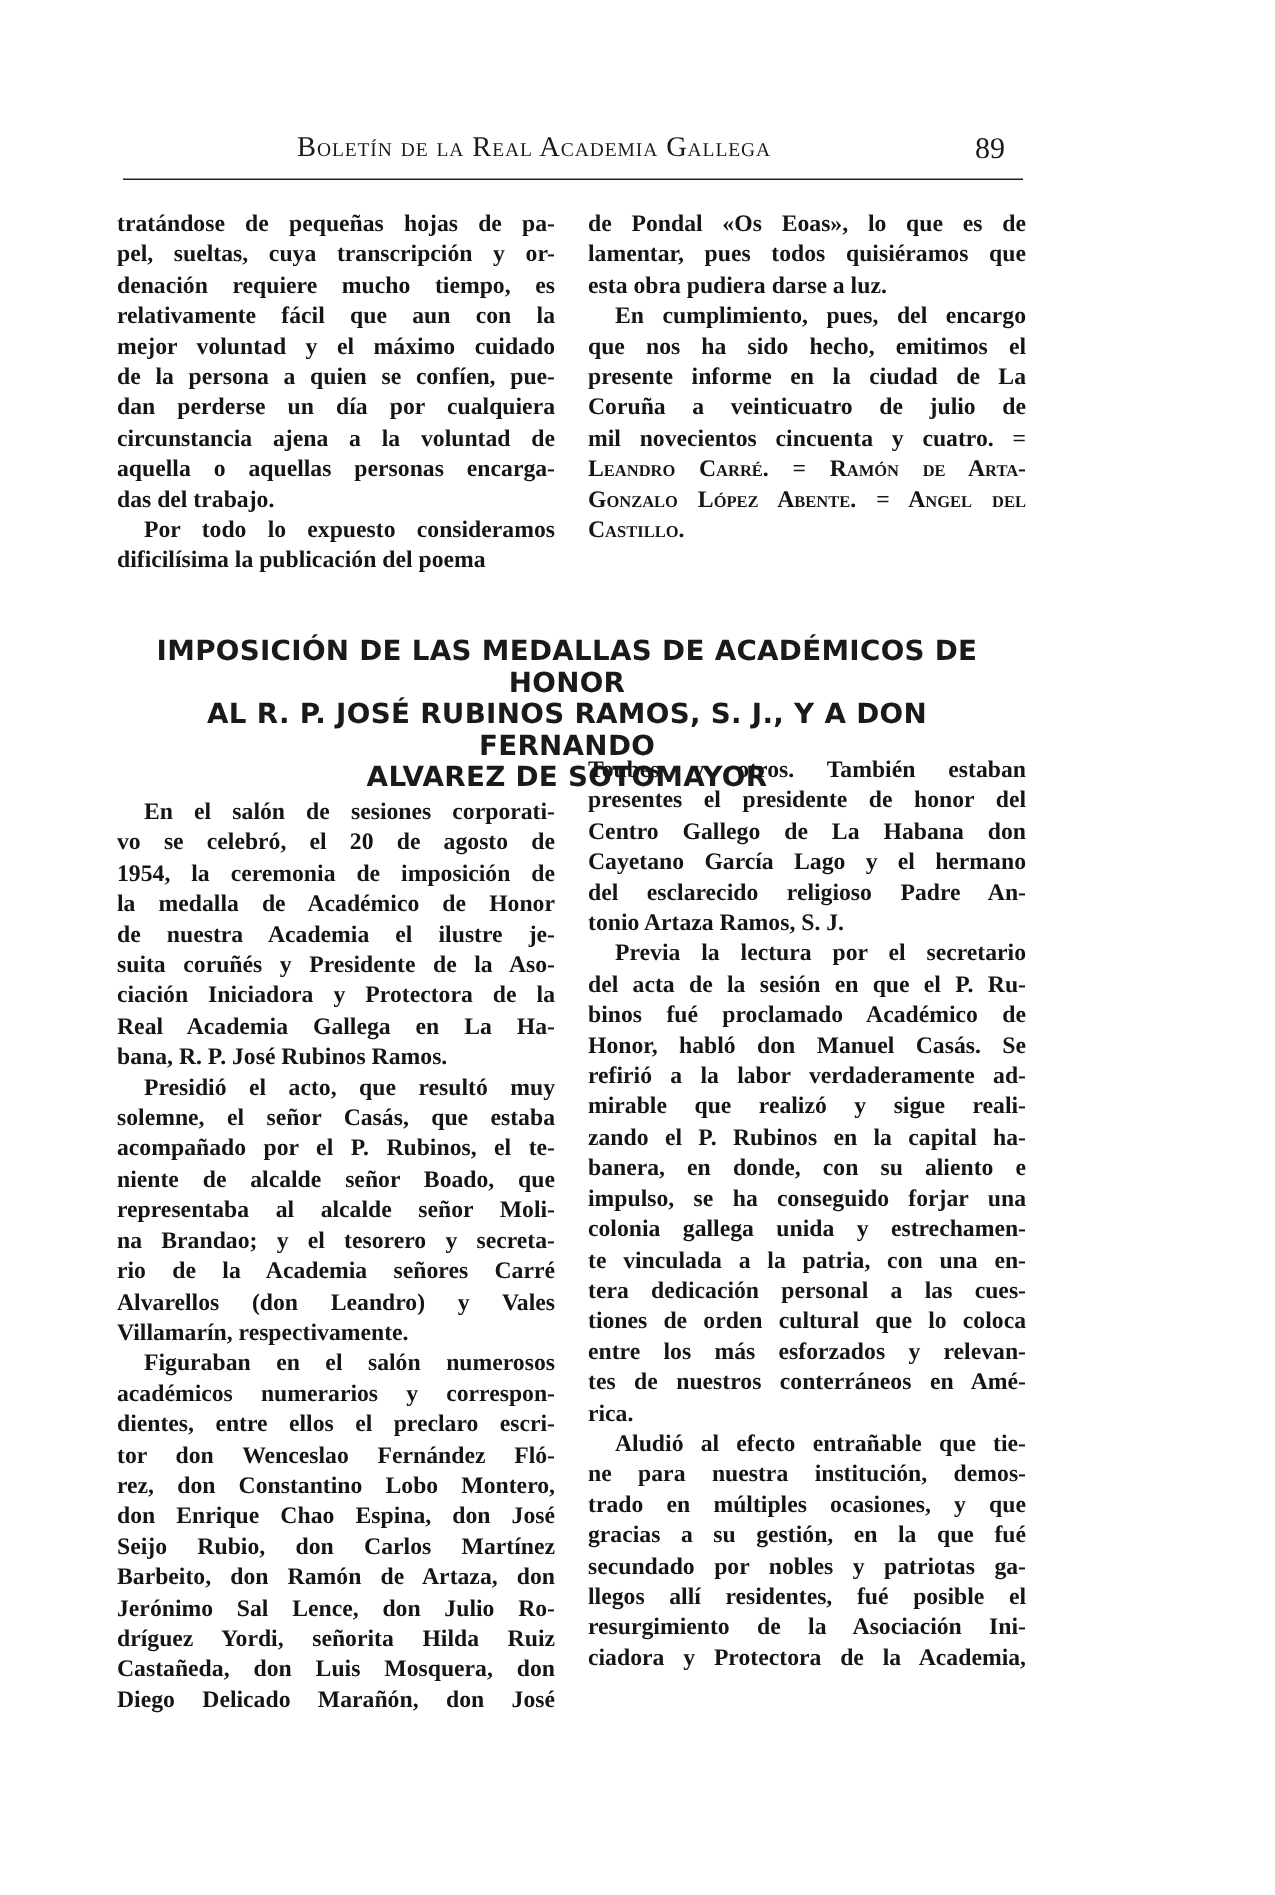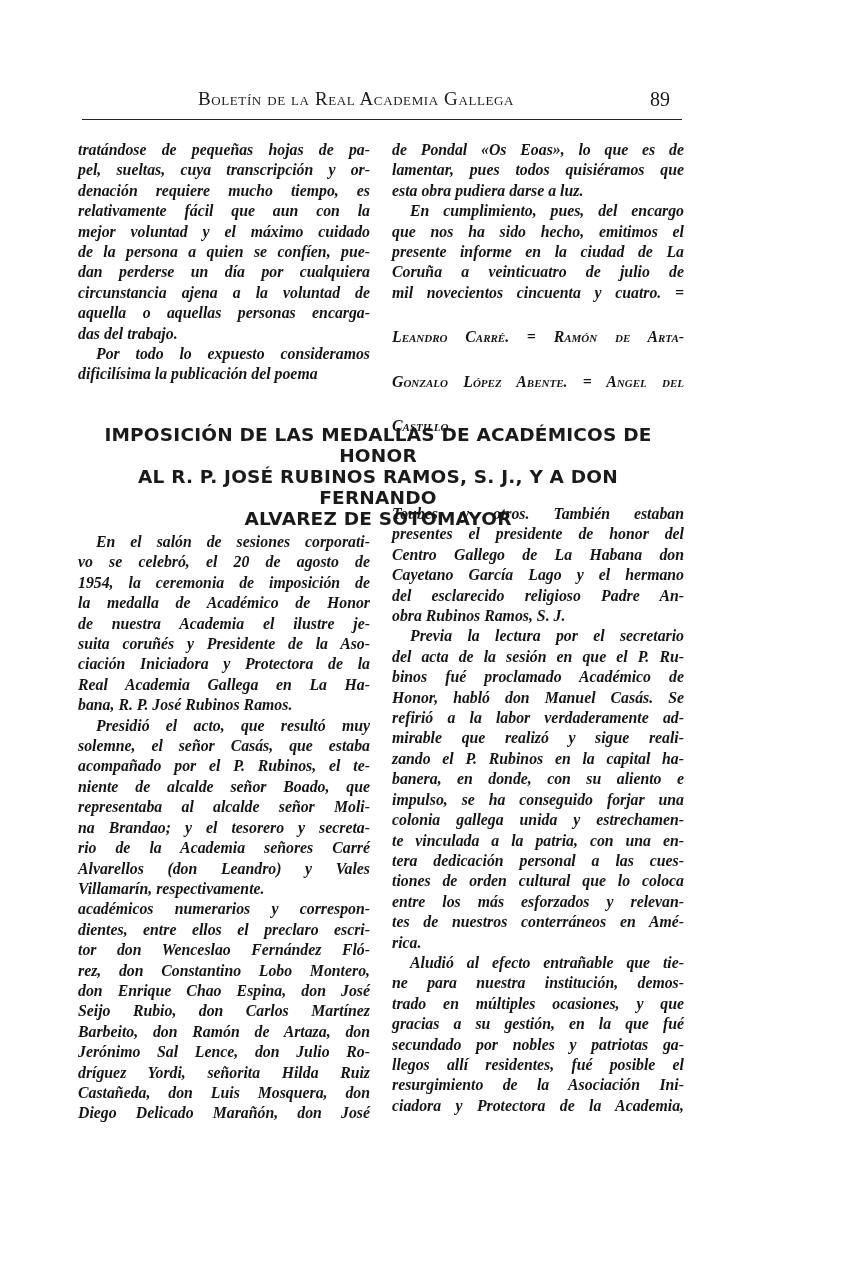--- a/index.html
+++ b/index.html
@@ -20,25 +20,24 @@
       font-size: 20px; color: #1a1a1a;
     }
     .header-rule {
       position: absolute; left: 82px; top: 119px; width: 600px; height: 0;
       border-top: 1.6px solid #222;
     }
     .col {
       position: absolute; width: 292px; font-family: "Liberation Serif", serif;
       font-size: 15.8px; line-height: 20.4px; text-align: justify; font-weight: bold;
       color: #151515;
-      font-style: italic;
     }
     .col .line { display: block; text-align: justify; text-align-last: justify; white-space: nowrap; }
     .col .line.last { text-align-last: left; }
-    .sc { font-variant: small-caps; margin-top: 24px; }
+    .sc { font-variant: small-caps; }
     #col-top-left { left: 78px; top: 140px; }
     #col-top-right { left: 392px; top: 140px; }
     #col-bottom-left { left: 78px; top: 504px; }
     #col-bottom-right { left: 392px; top: 504px; }
     .section-title {
       position: absolute; left: 88px; top: 424px; width: 580px; text-align: center;
       font-family: "DejaVu Sans", sans-serif; font-weight: bold; font-size: 18.5px;
       line-height: 21px; letter-spacing: 0.2px; color: #1a1a1a;
     }
     .section-title span { display: block; }
@@ -98,39 +97,40 @@
     <span class="line last">bana, R. P. José Rubinos Ramos.</span>
     <span class="line" style="text-indent: 18px;">Presidió el acto, que resultó muy</span>
     <span class="line">solemne, el señor Casás, que estaba</span>
     <span class="line">acompañado por el P. Rubinos, el te-</span>
     <span class="line">niente de alcalde señor Boado, que</span>
     <span class="line">representaba al alcalde señor Moli-</span>
     <span class="line">na Brandao; y el tesorero y secreta-</span>
     <span class="line">rio de la Academia señores Carré</span>
     <span class="line">Alvarellos (don Leandro) y Vales</span>
     <span class="line last">Villamarín, respectivamente.</span>
+    <span class="line" style="text-indent: 18px;">Figuraban en el salón numerosos</span>
     <span class="line">académicos numerarios y correspon-</span>
     <span class="line">dientes, entre ellos el preclaro escri-</span>
     <span class="line">tor don Wenceslao Fernández Fló-</span>
     <span class="line">rez, don Constantino Lobo Montero,</span>
     <span class="line">don Enrique Chao Espina, don José</span>
     <span class="line">Seijo Rubio, don Carlos Martínez</span>
     <span class="line">Barbeito, don Ramón de Artaza, don</span>
     <span class="line">Jerónimo Sal Lence, don Julio Ro-</span>
     <span class="line">dríguez Yordi, señorita Hilda Ruiz</span>
     <span class="line">Castañeda, don Luis Mosquera, don</span>
     <span class="line">Diego Delicado Marañón, don José</span>
   </div>
 <div class="col" id="col-bottom-right">
     <span class="line">Toubes y otros. También estaban</span>
     <span class="line">presentes el presidente de honor del</span>
     <span class="line">Centro Gallego de La Habana don</span>
     <span class="line">Cayetano García Lago y el hermano</span>
     <span class="line">del esclarecido religioso Padre An-</span>
-    <span class="line last">obra Rubinos Ramos, S. J.</span>
+    <span class="line last">tonio Artaza Ramos, S. J.</span>
     <span class="line" style="text-indent: 18px;">Previa la lectura por el secretario</span>
     <span class="line">del acta de la sesión en que el P. Ru-</span>
     <span class="line">binos fué proclamado Académico de</span>
     <span class="line">Honor, habló don Manuel Casás. Se</span>
     <span class="line">refirió a la labor verdaderamente ad-</span>
     <span class="line">mirable que realizó y sigue reali-</span>
     <span class="line">zando el P. Rubinos en la capital ha-</span>
     <span class="line">banera, en donde, con su aliento e</span>
     <span class="line">impulso, se ha conseguido forjar una</span>
     <span class="line">colonia gallega unida y estrechamen-</span>

